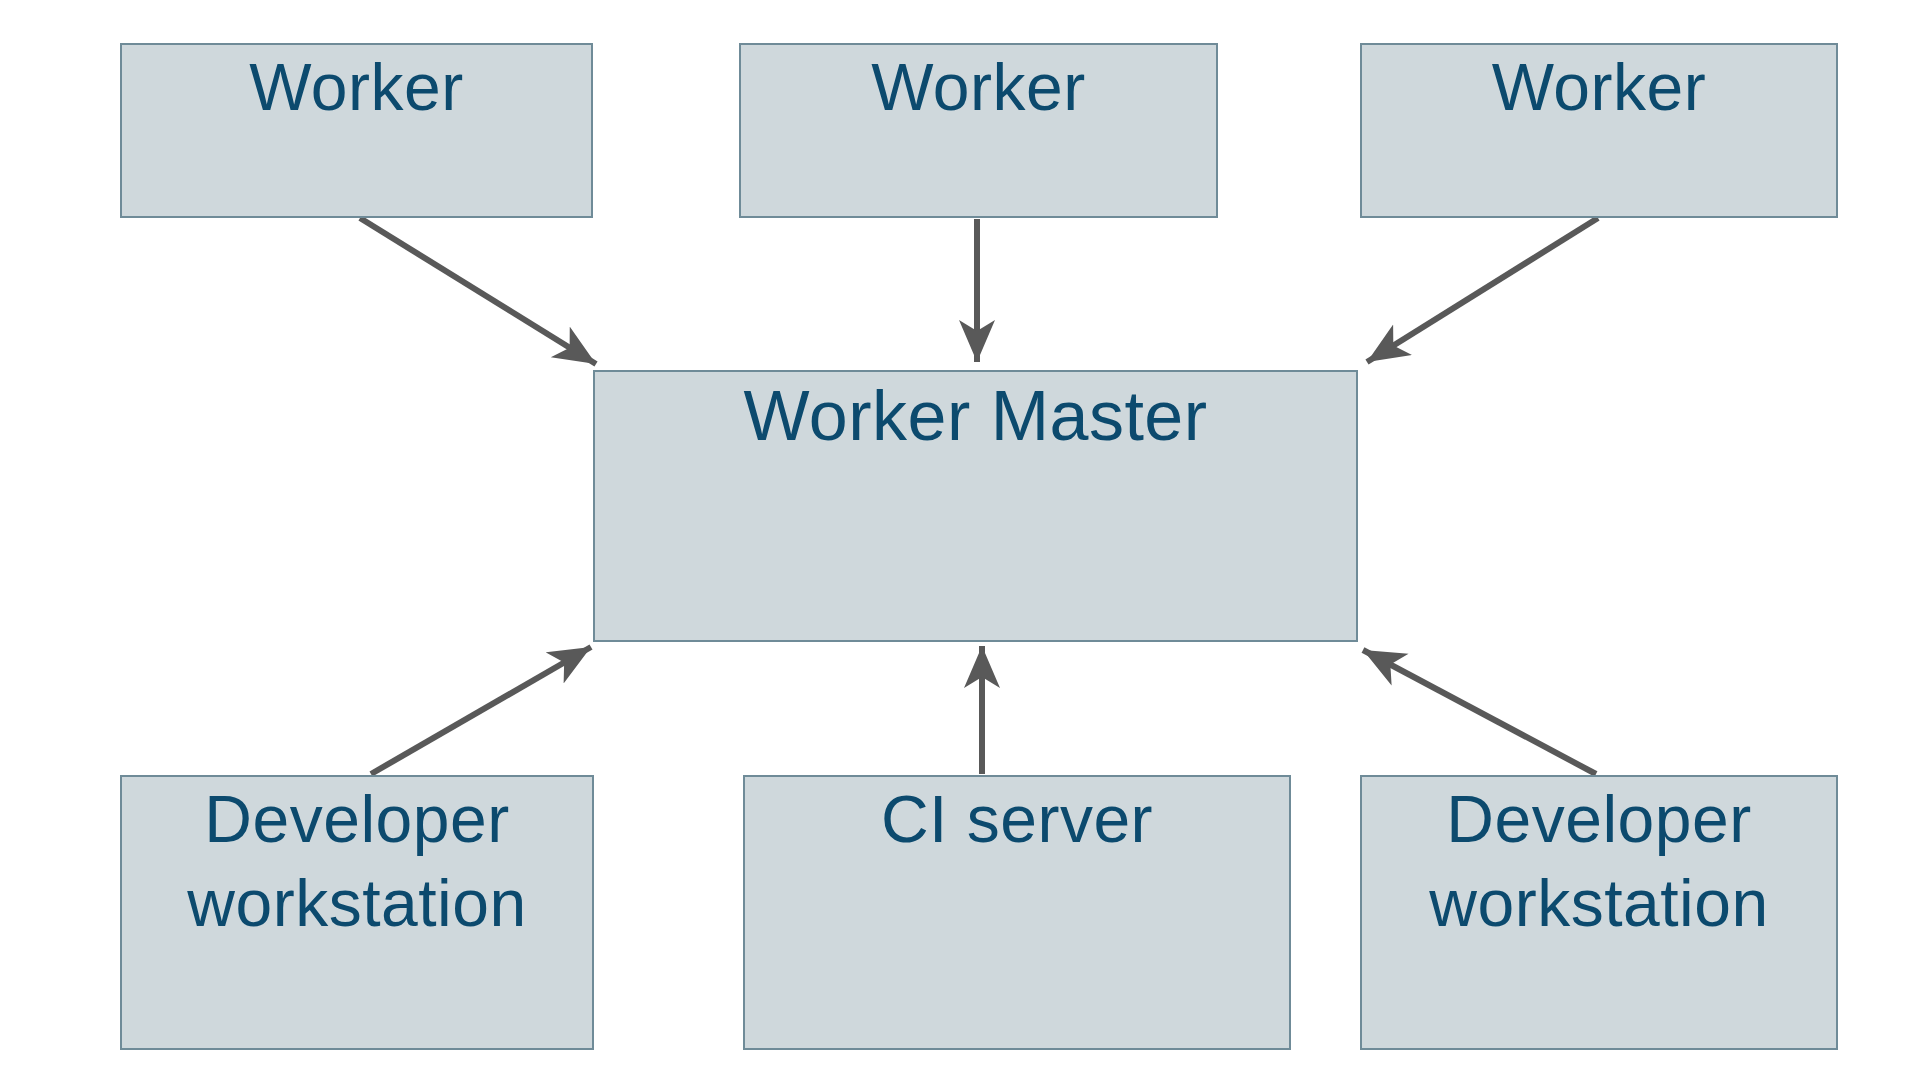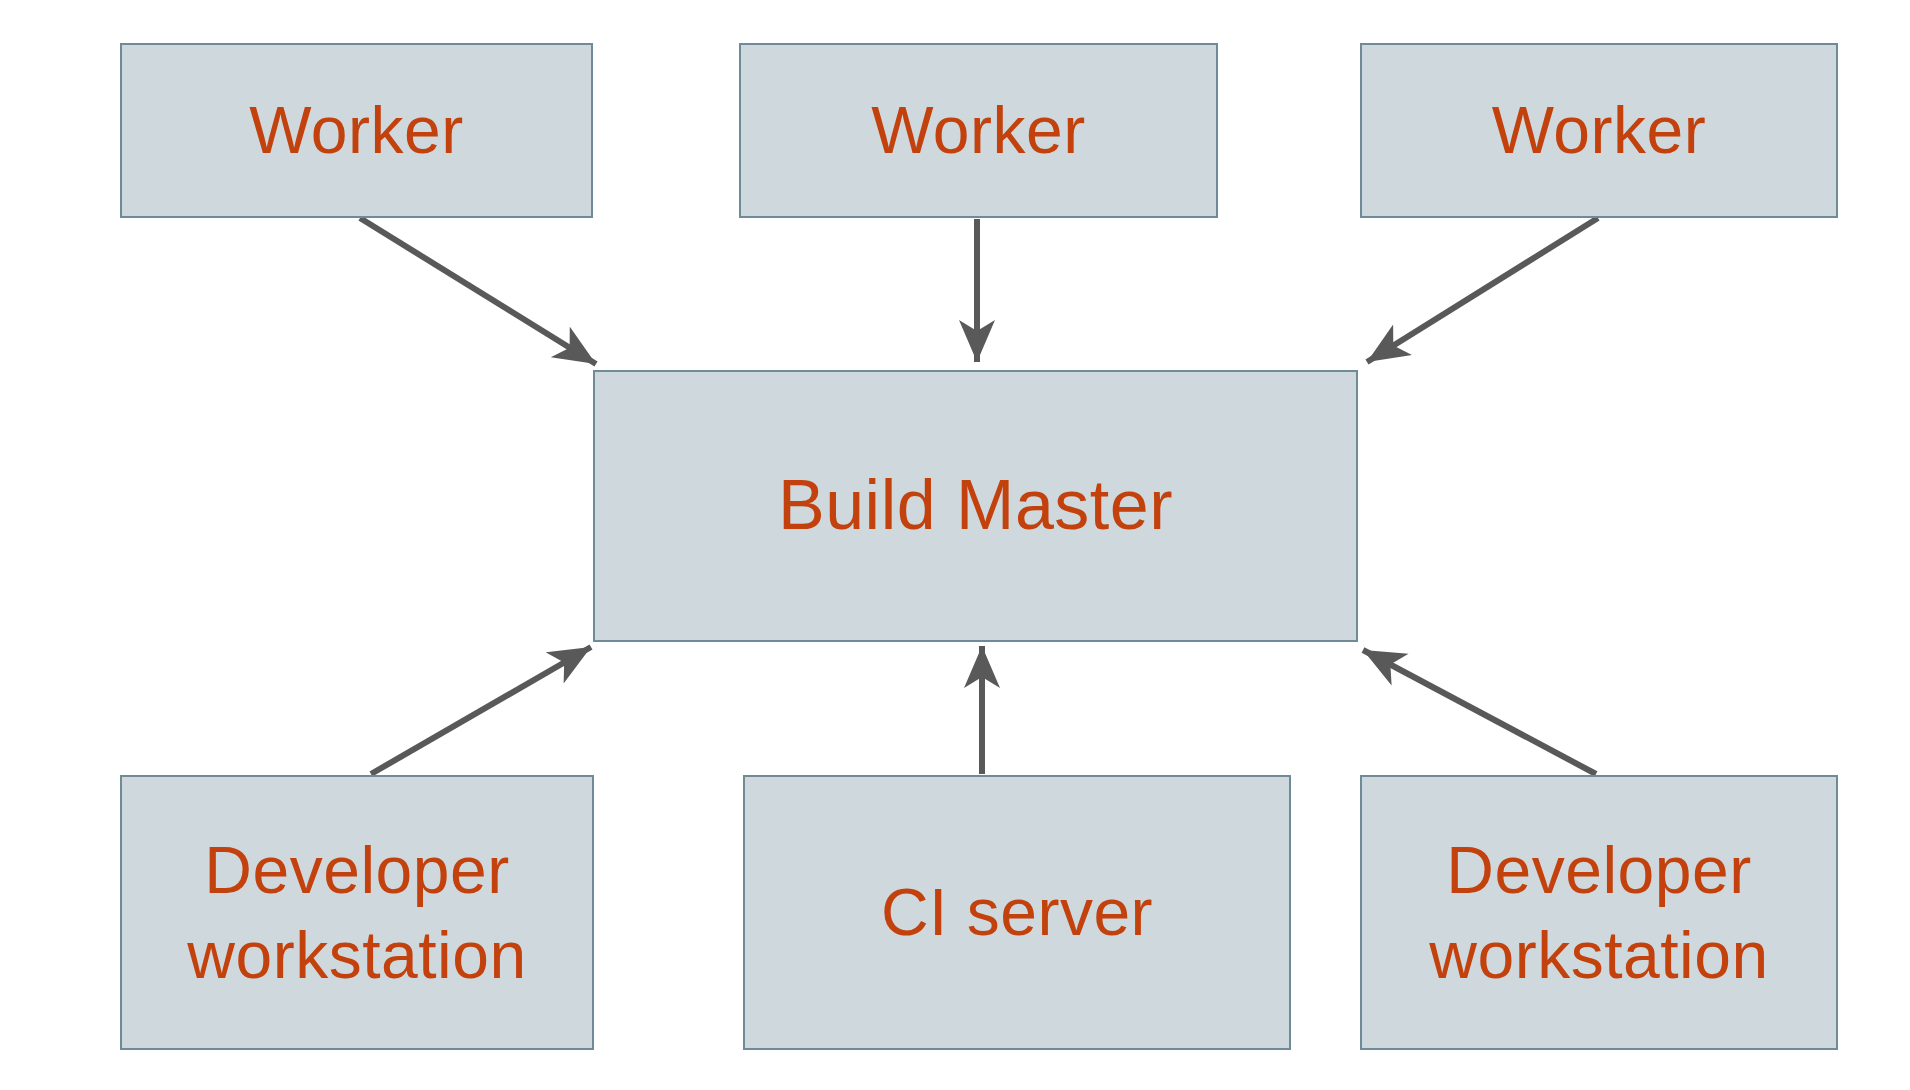--- a/index.html
+++ b/index.html
@@ -19,24 +19,24 @@
     left: 0; top: 0;
     width: 1910px;
     height: 1090px;
   }
   .node {
     position: absolute;
     background: #cfd8dc;
     border: 2px solid #6f8b98;
     box-sizing: border-box;
     display: flex;
-    align-items: center;
+    align-items: flex-start;
     justify-content: center;
     text-align: center;
-    color: #c2410c;
+    color: #0c4a6e;
     font-size: 66px;
     line-height: 1.28;
     letter-spacing: 0.5px;
     padding: 0 30px;
   }
   
   .node.worker-1 { left: 120px;  top: 43px;  width: 473px; height: 175px; }
   .node.worker-2 { left: 739px;  top: 43px;  width: 479px; height: 175px; }
   .node.worker-3 { left: 1360px; top: 43px;  width: 478px; height: 175px; }
   
@@ -81,21 +81,21 @@
 
   <div class="node worker-2">
     <span>Worker</span>
   </div>
 
   <div class="node worker-3">
     <span>Worker</span>
   </div>
 
   <div class="node build-master">
-    <span>Build Master</span>
+    <span>Worker Master</span>
   </div>
 
   <div class="node dev-1">
     <span>Developer workstation</span>
   </div>
 
   <div class="node ci-server">
     <span>CI server</span>
   </div>
 

